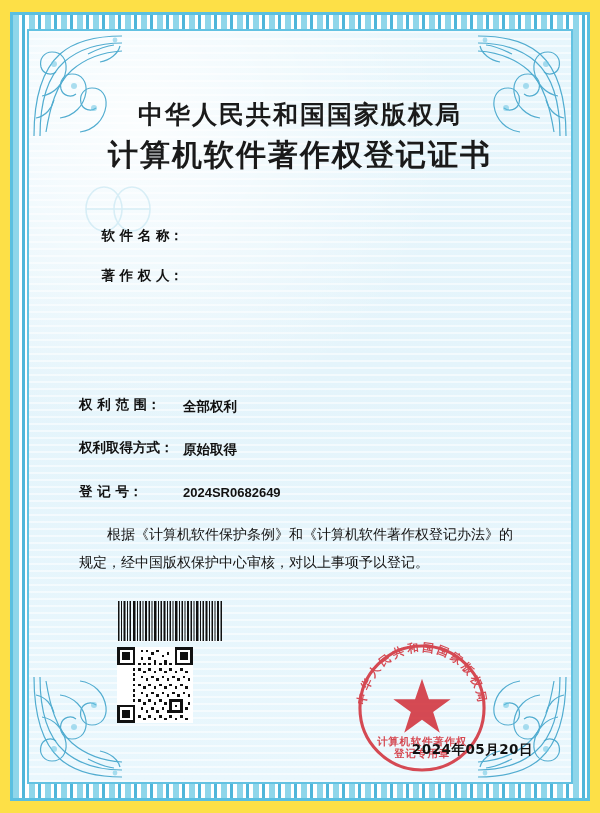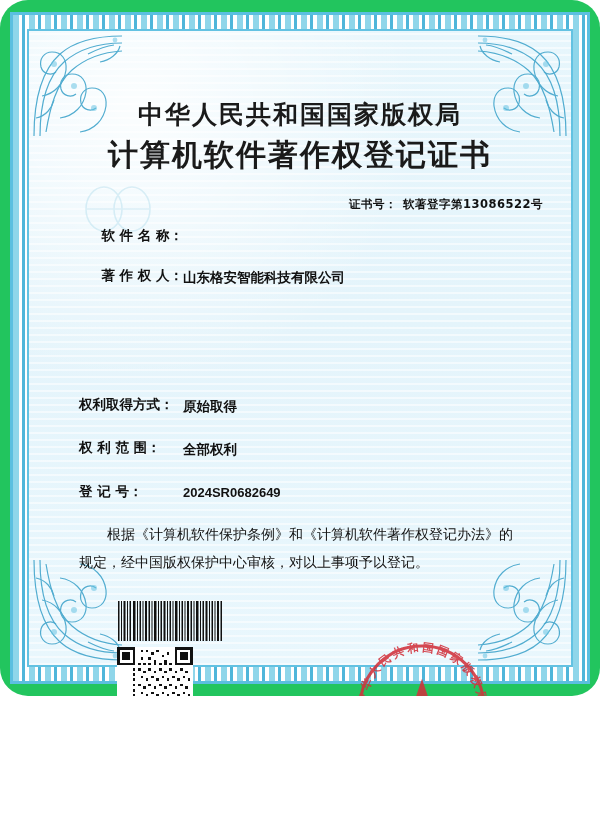--- a/index.html
+++ b/index.html
@@ -9,24 +9,23 @@
   }
   body {
     width: 600px;
     height: 813px;
     font-family: "Liberation Serif", serif;
   }
 
   #certificate {
     position: relative;
     width: 600px;
-    height: 696px;
+    height: 813px;
     overflow: hidden;
-    background: #22c55e;
-    border-radius: 28px;
+    background: #fde047;
   }
 
   
   .frame-outer {
     position: absolute;
     left: 10px;
     top: 12px;
     right: 10px;
     bottom: 12px;
     border: 3px solid #5bbfe0;
@@ -319,42 +318,38 @@
     </svg>
   </div>
 
   <div class="content">
 
     <div class="title-block">
       <div class="title-line1">中华人民共和国国家版权局</div>
       <div class="title-line2">计算机软件著作权登记证书</div>
     </div>
 
-    <div class="cert-no">
-      <span class="cn-label">证书号：</span><span class="cn-value">软著登字第13086522号</span>
-    </div>
 
     <div class="fields">
       <div class="field-row">
         <div class="field-label">软 件 名 称：</div>
       </div>
       <div class="field-row">
         <div class="field-label">著 作 权 人：</div>
-        <div class="field-value">山东格安智能科技有限公司</div>
       </div>
     </div>
 
     <div class="fields2">
+      <div class="field-row">
+        <div class="field-label">权 利 范 围：</div>
+        <div class="field-value">全部权利</div>
+      </div>
       <div class="field-row">
         <div class="field-label">权利取得方式：</div>
         <div class="field-value">原始取得</div>
-      </div>
-      <div class="field-row">
-        <div class="field-label">权 利 范 围：</div>
-        <div class="field-value">全部权利</div>
       </div>
       <div class="field-row">
         <div class="field-label">登 记 号：</div>
         <div class="field-value mono">2024SR0682649</div>
       </div>
     </div>
 
     <div class="statement">
       <p class="indent">根据《计算机软件保护条例》和《计算机软件著作权登记办法》的</p>
       <p>规定，经中国版权保护中心审核，对以上事项予以登记。</p>

